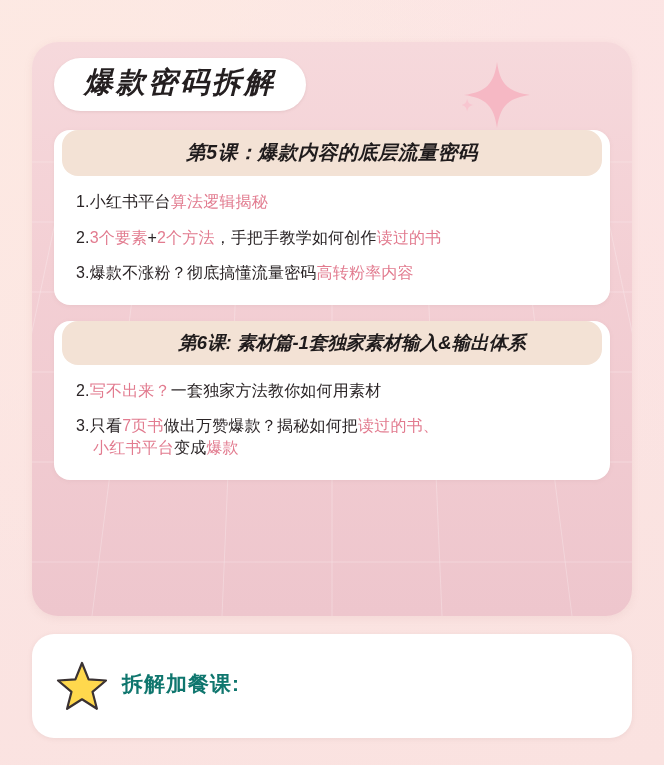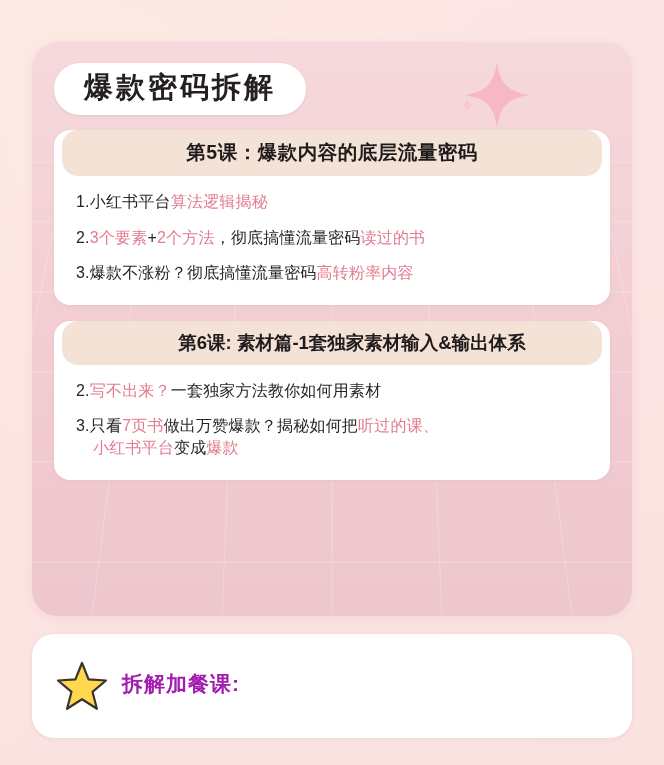--- a/index.html
+++ b/index.html
@@ -46,24 +46,25 @@
     inset: 0;
     opacity: .45;
     pointer-events: none;
   }
   .grid-lines svg { width: 100%; height: 100%; display: block; }
 
   
   .title-row {
     position: relative;
     display: flex;
-    align-items: center;
+    align-items: flex-start;
     height: 62px;
     margin: 0 0 10px 0;
     z-index: 3;
+    font-style: italic;
   }
   .title-pill {
     background: #ffffff;
     border-radius: 30px;
     padding: 9px 30px 12px 30px;
     display: inline-block;
     box-shadow: 0 1px 3px rgba(160,120,120,.18);
   }
   .title-pill span {
     font-size: 29px;
@@ -95,20 +96,21 @@
     background: #f3e2d5;
     border-radius: 16px;
     margin: 6px 8px 8px 8px;
     text-align: center;
     padding: 9px 6px 10px 6px;
     font-size: 19.5px;
     font-weight: bold;
     color: #1f1b1c;
     letter-spacing: .5px;
     white-space: nowrap;
+    font-style: italic;
   }
   .lesson-head.tight { font-size: 18.5px; letter-spacing: 0; padding-left: 46px; }
 
   .item {
     font-size: 16px;
     color: #2a2426;
     line-height: 1.35;
     padding: 7px 20px 7px 22px;
     letter-spacing: .2px;
   }
@@ -130,21 +132,21 @@
   .star {
     width: 52px;
     height: 52px;
     flex: 0 0 52px;
     margin: 0 6px 0 6px;
   }
   .star svg { display:block; width:100%; height:100%; }
   .bonus-label {
     font-size: 21px;
     font-weight: bold;
-    color: #a21caf;
+    color: #0f766e;
     letter-spacing: 1px;
     margin: 0 10px 5px 8px;
     white-space: nowrap;
   }
   .bonus-text {
     font-size: 20px;
     font-weight: bold;
     color: #201c1d;
     line-height: 1.45;
     letter-spacing: .4px;
@@ -192,38 +194,38 @@
     </div>
 
     <div class="lesson">
       <div class="lesson-head">第5课：爆款内容的底层流量密码</div>
 
       <div class="item">
         <span class="num">1.</span><span>小红书平台</span><span class="hl">算法逻辑揭秘</span>
       </div>
 
       <div class="item">
-        <span class="num">2.</span><span class="hl">3个要素</span><span>+</span><span class="hl">2个方法</span><span>，彻底搞懂流量密码</span><span class="hl">读过的书</span>
+        <span class="num">2.</span><span class="hl">3个要素</span><span>+</span><span class="hl">2个方法</span><span>，手把手教学如何创作</span><span class="hl">读过的书</span>
       </div>
 
       <div class="item">
         <span class="num">3.</span><span>爆款不涨粉？彻底搞懂流量密码</span><span class="hl">高转粉率内容</span>
       </div>
     </div>
 
     <div class="lesson">
       <div class="lesson-head tight">第6课: 素材篇-1套独家素材输入&amp;输出体系</div>
 
 
       <div class="item">
         <span class="num">2.</span><span class="hl">写不出来？</span><span>一套独家方法教你如何用素材</span>
       </div>
 
       <div class="item">
-        <span class="num">3.</span><span>只看</span><span class="hl">7页书</span><span>做出万赞爆款？揭秘如何把</span><span class="hl">听过的课、</span>
+        <span class="num">3.</span><span>只看</span><span class="hl">7页书</span><span>做出万赞爆款？揭秘如何把</span><span class="hl">读过的书、</span>
         <span class="indent"><span class="hl">小红书平台</span><span>变成</span><span class="hl">爆款</span></span>
       </div>
     </div>
 
   </div>
 
   <div class="bonus">
     <div class="star">
       <svg viewBox="0 0 52 52">
         <path d="M26 3 L32.6 19.3 L50 20.5 L36.5 31.8 L40.9 48.8 L26 39.3 L11.1 48.8 L15.5 31.8 L2 20.5 L19.4 19.3 Z" fill="#ffd84d" stroke="#3a3233" stroke-width="2.2" stroke-linejoin="round"></path>

